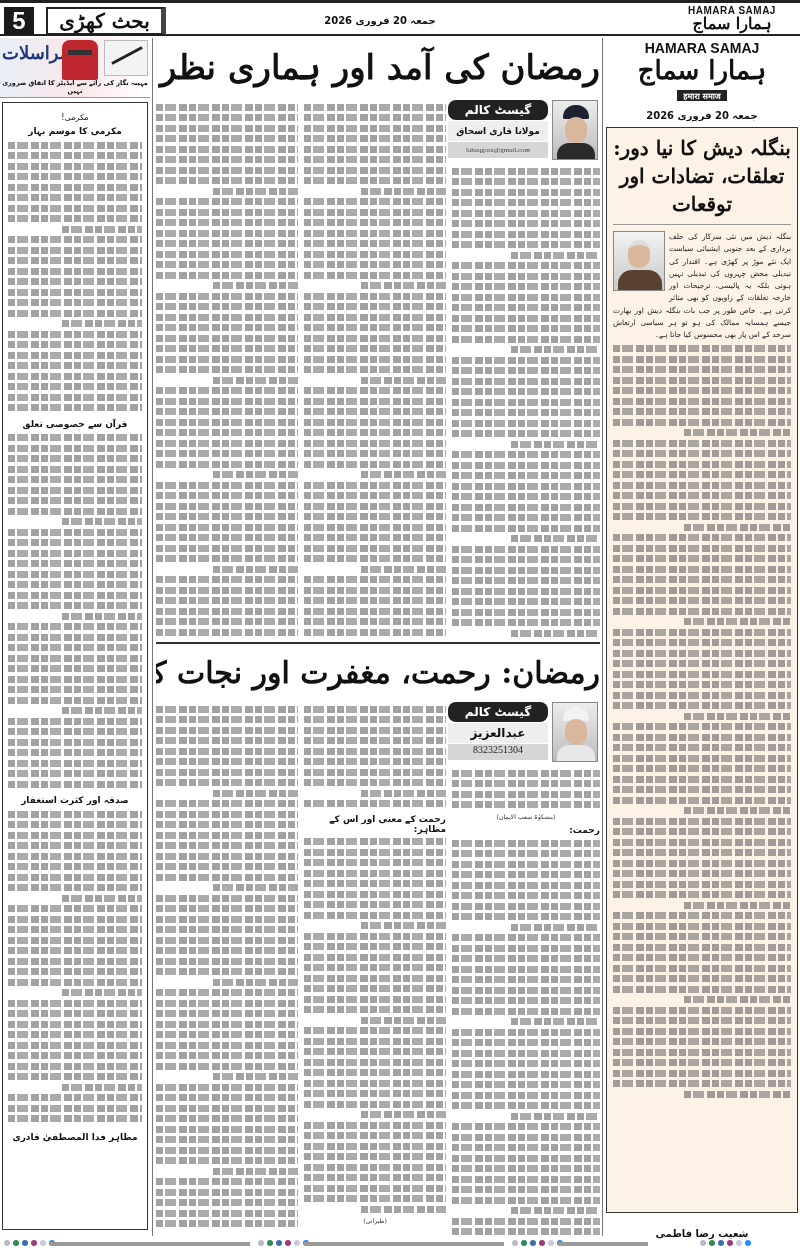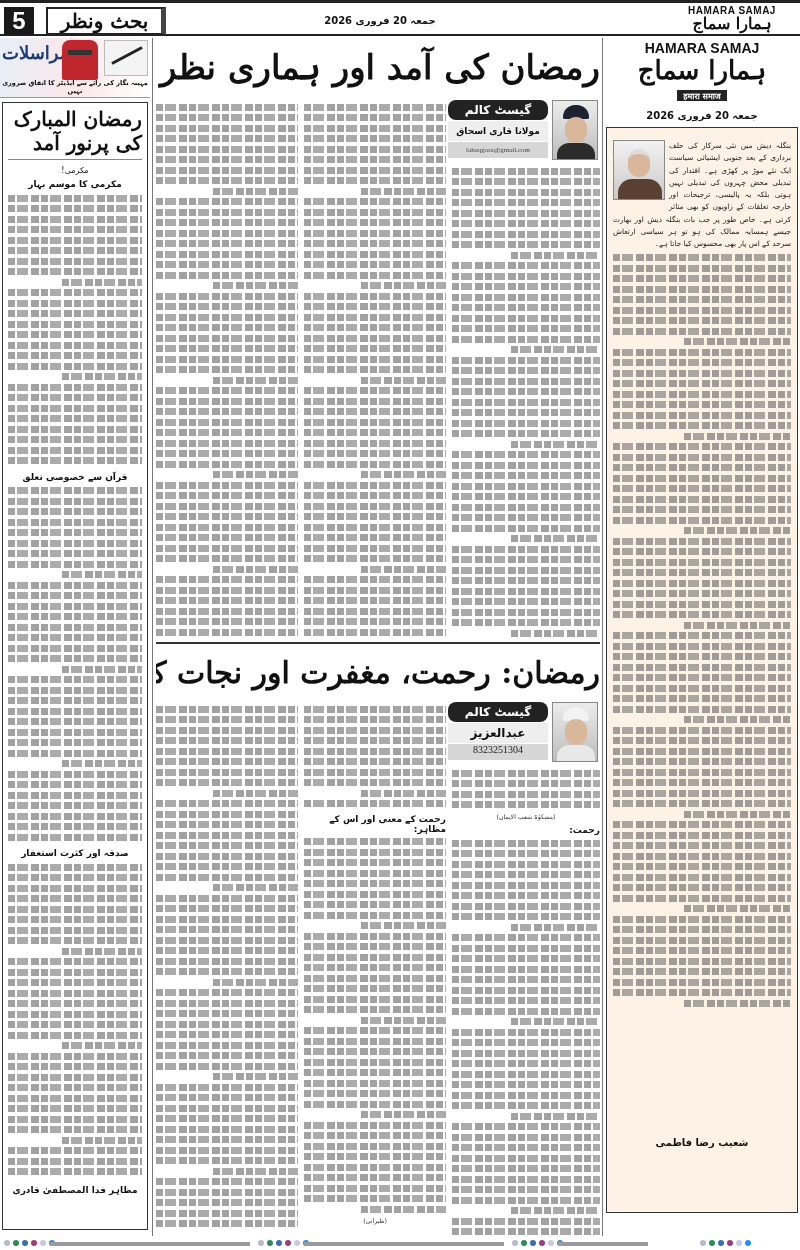--- a/index.html
+++ b/index.html
@@ -67,38 +67,37 @@
   .dots { position: absolute; top: 2px; display: flex; gap: 3px; }
   .dot { width: 6px; height: 6px; border-radius: 3px; }
   .bar { position: absolute; top: 4px; height: 4px; background: #9a9a9a; }
   .vsep { position: absolute; top: 38px; width: 1px; height: 1198px; background: #777; }
 </style>
 </head>
 <body>
 
 <div class="topbar">
   <div class="page-num">5</div>
-  <div class="section-name">بحث ونظر</div>
+  <div class="section-name">بحث کھڑی</div>
   <div class="top-date">جمعہ 20 فروری 2026</div>
   <div class="top-logo">
     <div class="en">HAMARA SAMAJ</div>
     <div class="ur">ہمارا سماج</div>
   </div>
 </div>
 
 <div class="left-col">
   <div class="letters-banner">
     <div class="brand">مراسلات</div>
     <div class="postbox"></div>
     <div class="envelope"></div>
     <div class="pen"></div>
     <div class="note">مہینہ نگار کی رائے سے ایڈیٹر کا اتفاق ضروری نہیں</div>
   </div>
   <div class="letters-box">
-    <div class="letters-title">رمضان المبارک کی پرنور آمد</div>
     <div class="salutation">مکرمی!</div>
     <div class="subhead">مکرمی کا موسم بہار</div>
     <div class="filler fill">
         <div style="height: 7px; margin: 3.5px 0px 3.5px auto; background: repeating-linear-gradient(90deg, rgb(85, 85, 85) 0px, rgb(85, 85, 85) 7px, transparent 7px, transparent 9px, rgb(102, 102, 102) 9px, rgb(102, 102, 102) 20px, transparent 20px, transparent 23px, rgb(85, 85, 85) 23px, rgb(85, 85, 85) 31px, transparent 31px, transparent 33px); opacity: 0.55; width: 100%;"></div>
         <div style="height: 7px; margin: 3.5px 0px 3.5px auto; background: repeating-linear-gradient(90deg, rgb(85, 85, 85) 0px, rgb(85, 85, 85) 7px, transparent 7px, transparent 9px, rgb(102, 102, 102) 9px, rgb(102, 102, 102) 20px, transparent 20px, transparent 23px, rgb(85, 85, 85) 23px, rgb(85, 85, 85) 31px, transparent 31px, transparent 33px); opacity: 0.55; width: 100%;"></div>
         <div style="height: 7px; margin: 3.5px 0px 3.5px auto; background: repeating-linear-gradient(90deg, rgb(85, 85, 85) 0px, rgb(85, 85, 85) 7px, transparent 7px, transparent 9px, rgb(102, 102, 102) 9px, rgb(102, 102, 102) 20px, transparent 20px, transparent 23px, rgb(85, 85, 85) 23px, rgb(85, 85, 85) 31px, transparent 31px, transparent 33px); opacity: 0.55; width: 100%;"></div>
         <div style="height: 7px; margin: 3.5px 0px 3.5px auto; background: repeating-linear-gradient(90deg, rgb(85, 85, 85) 0px, rgb(85, 85, 85) 7px, transparent 7px, transparent 9px, rgb(102, 102, 102) 9px, rgb(102, 102, 102) 20px, transparent 20px, transparent 23px, rgb(85, 85, 85) 23px, rgb(85, 85, 85) 31px, transparent 31px, transparent 33px); opacity: 0.55; width: 100%;"></div>
         <div style="height: 7px; margin: 3.5px 0px 3.5px auto; background: repeating-linear-gradient(90deg, rgb(85, 85, 85) 0px, rgb(85, 85, 85) 7px, transparent 7px, transparent 9px, rgb(102, 102, 102) 9px, rgb(102, 102, 102) 20px, transparent 20px, transparent 23px, rgb(85, 85, 85) 23px, rgb(85, 85, 85) 31px, transparent 31px, transparent 33px); opacity: 0.55; width: 100%;"></div>
         <div style="height: 7px; margin: 3.5px 0px 3.5px auto; background: repeating-linear-gradient(90deg, rgb(85, 85, 85) 0px, rgb(85, 85, 85) 7px, transparent 7px, transparent 9px, rgb(102, 102, 102) 9px, rgb(102, 102, 102) 20px, transparent 20px, transparent 23px, rgb(85, 85, 85) 23px, rgb(85, 85, 85) 31px, transparent 31px, transparent 33px); opacity: 0.55; width: 100%;"></div>
         <div style="height: 7px; margin: 3.5px 0px 3.5px auto; background: repeating-linear-gradient(90deg, rgb(85, 85, 85) 0px, rgb(85, 85, 85) 7px, transparent 7px, transparent 9px, rgb(102, 102, 102) 9px, rgb(102, 102, 102) 20px, transparent 20px, transparent 23px, rgb(85, 85, 85) 23px, rgb(85, 85, 85) 31px, transparent 31px, transparent 33px); opacity: 0.55; width: 100%;"></div>
@@ -540,20 +539,21 @@
 <div class="vsep" style="left:602px"></div>
 
 <div class="right-col">
   <div class="right-logo">
     <div class="en">HAMARA SAMAJ</div>
     <div class="ur">ہمارا سماج</div>
     <div class="hi">हमारा समाज</div>
   </div>
   <div class="right-date">جمعہ 20 فروری 2026</div>
   <div class="bd-box">
+    <div class="bd-title">بنگلہ دیش کا نیا دور: تعلقات، تضادات اور توقعات</div>
     <div class="bd-photo">
         <div class="face"></div>
         <div class="body"></div>
       </div>
     <div class="bd-body">بنگلہ دیش میں نئی سرکار کی حلف برداری کے بعد جنوبی ایشیائی سیاست ایک نئے موڑ پر کھڑی ہے۔ اقتدار کی تبدیلی محض چہروں کی تبدیلی نہیں ہوتی بلکہ یہ پالیسی، ترجیحات اور خارجہ تعلقات کے زاویوں کو بھی متاثر کرتی ہے۔ خاص طور پر جب بات بنگلہ دیش اور بھارت جیسے ہمسایہ ممالک کی ہو تو ہر سیاسی ارتعاش سرحد کے اس پار بھی محسوس کیا جاتا ہے۔</div>
     <div class="bd-body fill" style="height:880px;overflow:hidden;margin-top:0">
         <div style="height: 7px; margin: 3.5px 0px 3.5px auto; background: repeating-linear-gradient(90deg, rgb(85, 85, 85) 0px, rgb(85, 85, 85) 7px, transparent 7px, transparent 9px, rgb(102, 102, 102) 9px, rgb(102, 102, 102) 20px, transparent 20px, transparent 23px, rgb(85, 85, 85) 23px, rgb(85, 85, 85) 31px, transparent 31px, transparent 33px); opacity: 0.55; width: 100%;"></div>
         <div style="height: 7px; margin: 3.5px 0px 3.5px auto; background: repeating-linear-gradient(90deg, rgb(85, 85, 85) 0px, rgb(85, 85, 85) 7px, transparent 7px, transparent 9px, rgb(102, 102, 102) 9px, rgb(102, 102, 102) 20px, transparent 20px, transparent 23px, rgb(85, 85, 85) 23px, rgb(85, 85, 85) 31px, transparent 31px, transparent 33px); opacity: 0.55; width: 100%;"></div>
         <div style="height: 7px; margin: 3.5px 0px 3.5px auto; background: repeating-linear-gradient(90deg, rgb(85, 85, 85) 0px, rgb(85, 85, 85) 7px, transparent 7px, transparent 9px, rgb(102, 102, 102) 9px, rgb(102, 102, 102) 20px, transparent 20px, transparent 23px, rgb(85, 85, 85) 23px, rgb(85, 85, 85) 31px, transparent 31px, transparent 33px); opacity: 0.55; width: 100%;"></div>
         <div style="height: 7px; margin: 3.5px 0px 3.5px auto; background: repeating-linear-gradient(90deg, rgb(85, 85, 85) 0px, rgb(85, 85, 85) 7px, transparent 7px, transparent 9px, rgb(102, 102, 102) 9px, rgb(102, 102, 102) 20px, transparent 20px, transparent 23px, rgb(85, 85, 85) 23px, rgb(85, 85, 85) 31px, transparent 31px, transparent 33px); opacity: 0.55; width: 100%;"></div>

